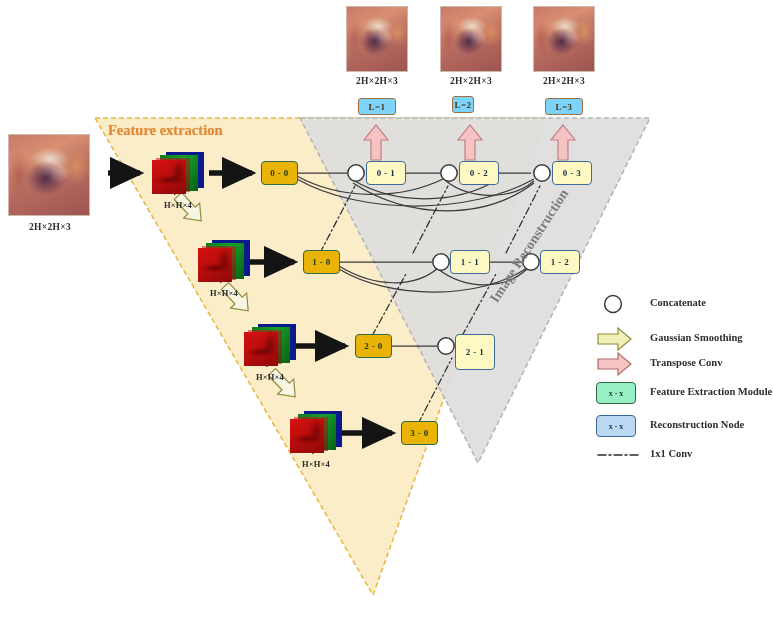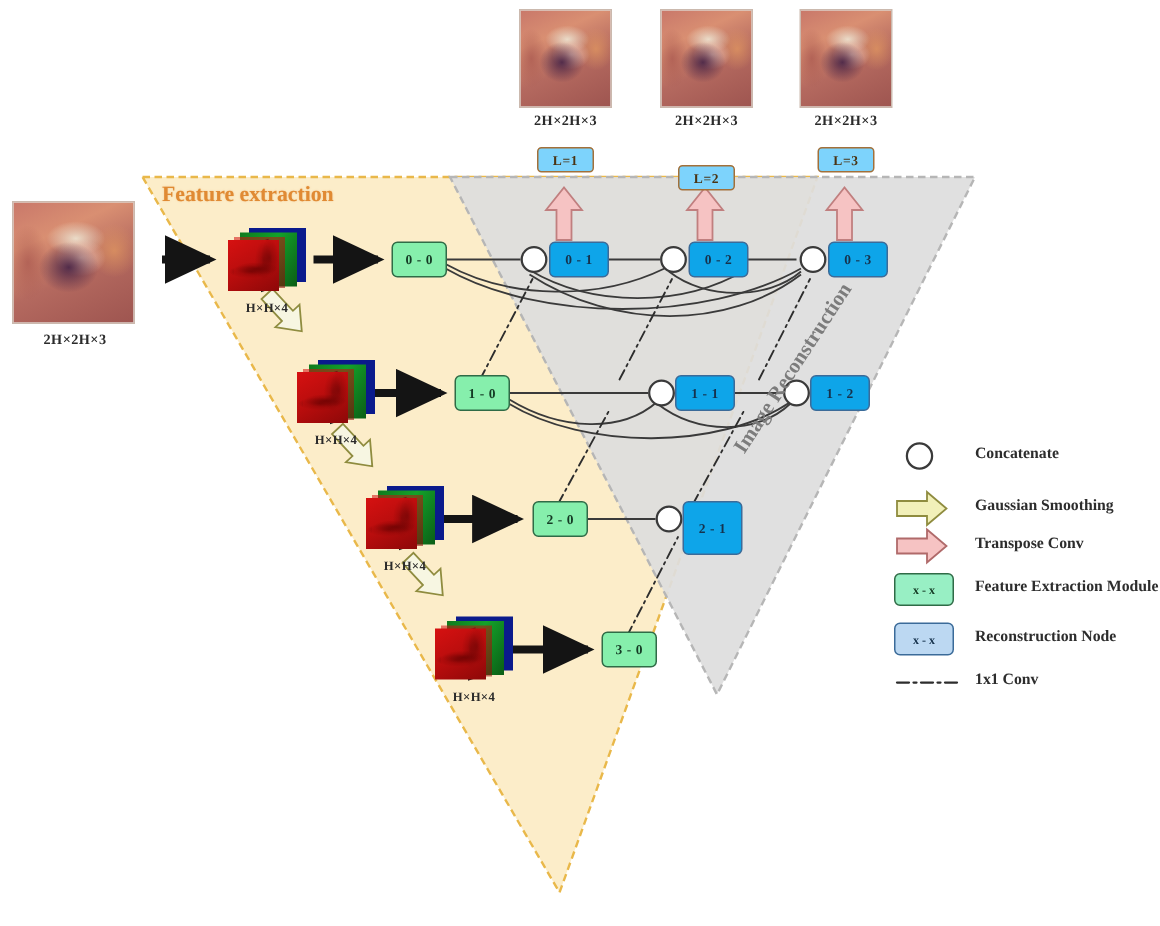--- a/index.html
+++ b/index.html
@@ -27,22 +27,22 @@
   .fm-green{background:linear-gradient(120deg,#0f7a1e 0%,#13a22a 45%,#0b5e16 100%);}
   .fm-red{background:
       radial-gradient(ellipse 60% 18% at 44% 62%, rgba(90,0,0,.85) 0%, rgba(90,0,0,0) 70%),
       radial-gradient(ellipse 24% 52% at 70% 40%, rgba(60,0,0,.6) 0%, rgba(60,0,0,0) 72%),
       linear-gradient(150deg,#d61111 0%,#b80d0d 50%,#8d0808 100%);}
   .fm-edge{background:#1b1b1b;}
 
   .nodebox{position:absolute;box-sizing:border-box;display:flex;align-items:center;justify-content:center;
            font-family:"Liberation Serif",serif;font-weight:bold;font-size:9px;letter-spacing:.4px;
            border-radius:4px;}
-  .n-feat{background:#86efac;border:1.3px solid #2f6b46;color:#143a24;}
-  .n-rec{background:#0ea5e9;border:1.3px solid #3b6b99;color:#16324d;}
+  .n-feat{background:#eab308;border:1.3px solid #2f6b46;color:#143a24;}
+  .n-rec{background:#fef9c3;border:1.3px solid #3b6b99;color:#16324d;}
   .n-L{background:#7dd3fc;border:1.3px solid #a2703a;color:#4a3414;font-size:9px;border-radius:3px;}
 
   .legbox{position:absolute;box-sizing:border-box;display:flex;align-items:center;justify-content:center;
           font-family:"Liberation Serif",serif;font-weight:bold;font-size:8px;border-radius:4px;text-align:right;}
   .legtext{position:absolute;font-family:"Liberation Serif",serif;font-weight:bold;font-size:10.5px;color:#2d2d2d;white-space:nowrap;}
 
   .zoneTitle{position:absolute;font-family:"Liberation Serif",serif;font-weight:bold;white-space:nowrap;}
   #feTitle{font-size:14.5px;color:#e08a33;text-shadow:0 0 1px rgba(224,138,51,.5);}
   #irTitle{font-size:14px;color:#7c7c7c;transform-origin:0 0;transform:rotate(-57deg);}
 </style>
@@ -145,21 +145,21 @@
 
   <div class="photo" style="left:8px;top:134px;width:82px;height:82px;"></div>
   <div class="lbl dimlbl" style="left:12px;top:222px;width:76px;text-align:center;">2H×2H×3</div>
 
   <div class="photo" style="left:346px;top:6px;width:62px;height:66px;"></div>
   <div class="lbl dimlbl" style="left:340px;top:76px;width:74px;text-align:center;">2H×2H×3</div>
   <div class="nodebox n-L" style="left:358px;top:98px;width:38px;height:17px;">L=1</div>
 
   <div class="photo" style="left:440px;top:6px;width:62px;height:66px;"></div>
   <div class="lbl dimlbl" style="left:434px;top:76px;width:74px;text-align:center;">2H×2H×3</div>
-  <div class="nodebox n-L" style="left:452px;top:110px;width:38px;height:17px;">L=2</div>
+  <div class="nodebox n-L" style="left:452px;top:96px;width:22px;height:17px;">L=2</div>
 
   <div class="photo" style="left:533px;top:6px;width:62px;height:66px;"></div>
   <div class="lbl dimlbl" style="left:527px;top:76px;width:74px;text-align:center;">2H×2H×3</div>
   <div class="nodebox n-L" style="left:545px;top:98px;width:38px;height:17px;">L=3</div>
 
   <div class="zoneTitle" id="feTitle" style="left:108px;top:122px;">Feature extraction</div>
   <div class="zoneTitle" id="irTitle" style="left:487px;top:297px;">Image Reconstruction</div>
 
   <div class="fmap" style="left:150px;top:152px;width:56px;height:48px;">
     <i class="fm-blue" style="left:16px;top:0;width:38px;height:36px;"></i>

